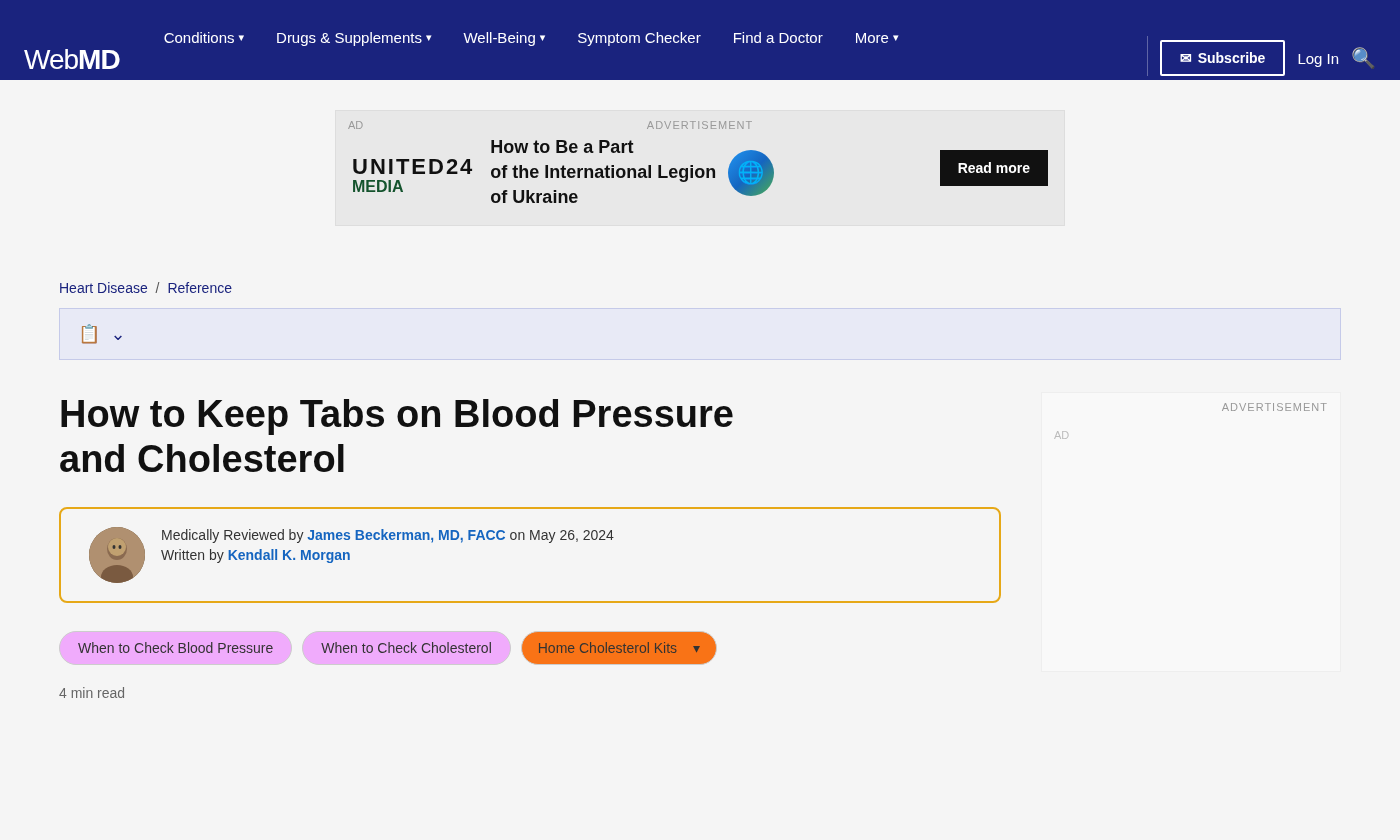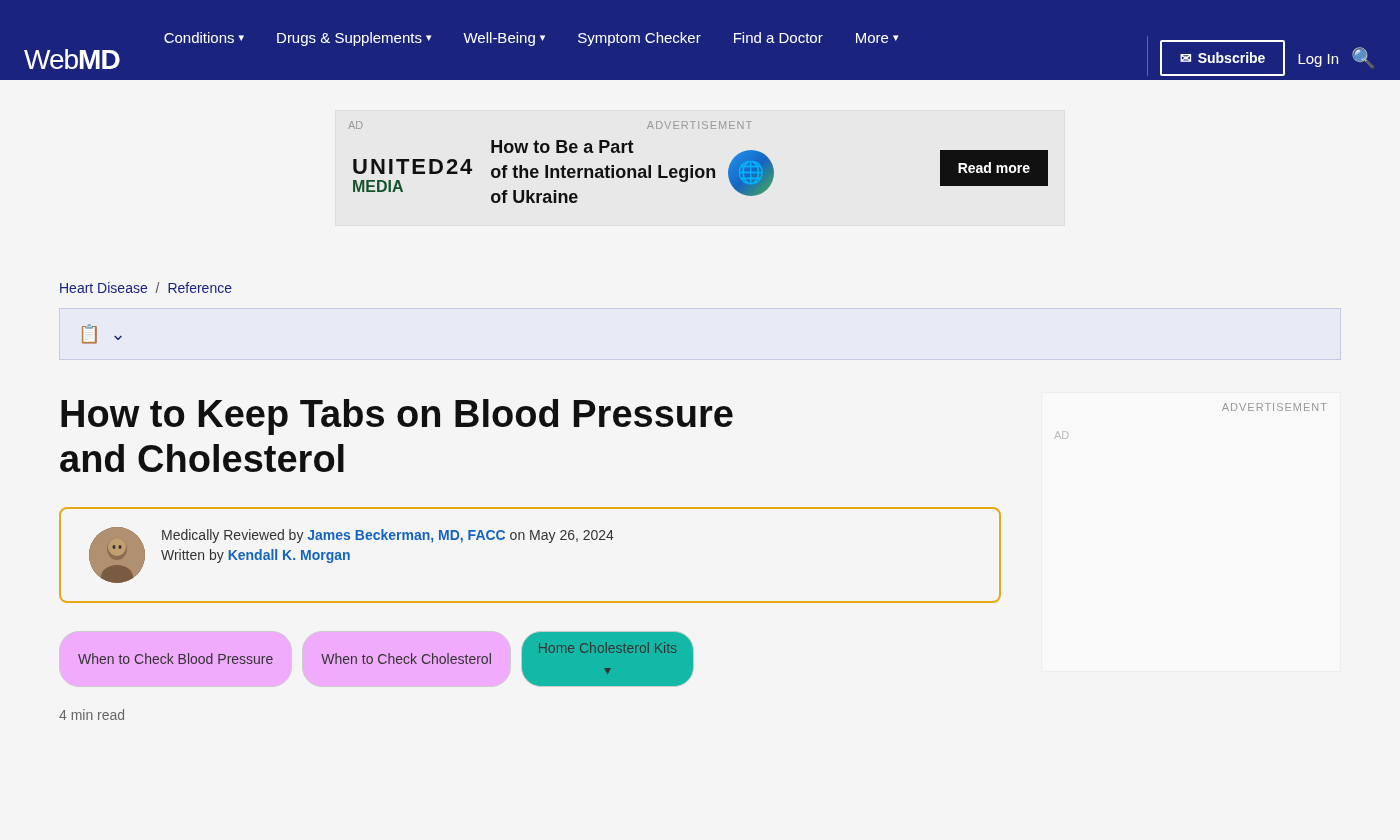--- a/index.html
+++ b/index.html
@@ -294,26 +294,25 @@
       background: #f0abfc;
       cursor: pointer;
       white-space: nowrap;
     }
     .topic-tab-more {
       border: 1px solid #ccc;
       border-radius: 20px;
       padding: 8px 16px;
       font-size: 14px;
       color: #333;
-      background: #14b8a6;
-      cursor: pointer;
-      display: flex;
-      align-items: center;
-      gap: 6px;
-      flex-direction: column;
+      background: #f97316;
+      cursor: pointer;
+      display: flex;
+      align-items: center;
+      gap: 16px;
     }
 
     .read-time {
       font-size: 14px;
       color: #666;
       margin-top: 12px;
     }
 
     
     .sidebar-ad {

